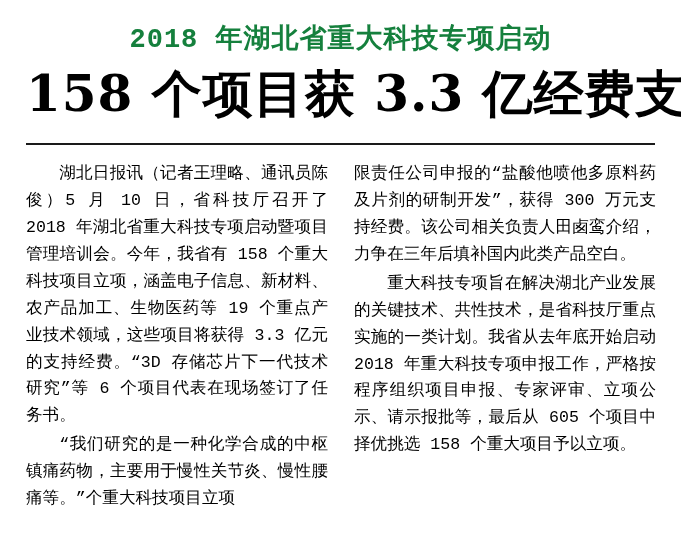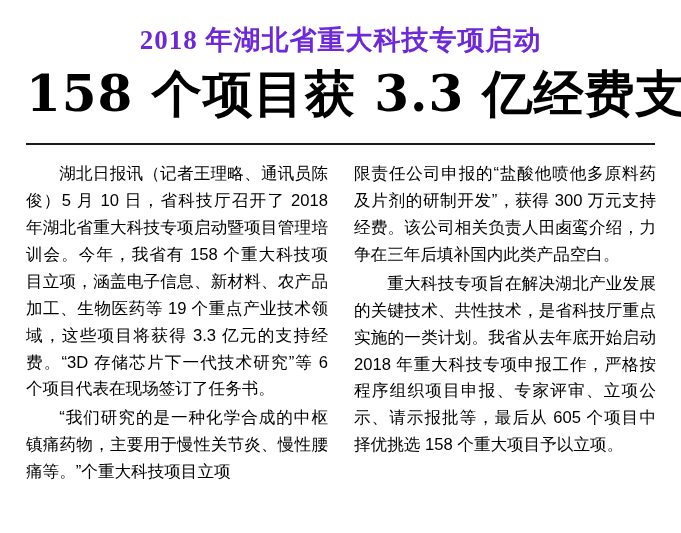--- a/index.html
+++ b/index.html
@@ -19,26 +19,26 @@
     width: 681px;
     height: 533px;
     box-sizing: border-box;
     padding: 24px 26px 10px 26px;
     background: #ffffff;
   }
   .headline-block {
     text-align: center;
   }
   .kicker {
-    font-family: Liberation Serif, serif;
+    font-family: Liberation Mono, monospace;
     font-size: 27px;
     font-weight: 600;
     letter-spacing: 1px;
     line-height: 1.22;
-    color: #6d28d9;
+    color: #15803d;
     white-space: nowrap;
   }
   .main-title {
     font-family: "DejaVu Serif", "Liberation Serif", serif;
     font-size: 50px;
     font-weight: 700;
     letter-spacing: 1px;
     line-height: 1.25;
     color: #000000;
     margin-top: 6px;
@@ -53,21 +53,21 @@
     display: flex;
     flex-direction: row;
     gap: 26px;
     margin-top: 16px;
   }
   .col {
     width: 302px;
     flex: 0 0 302px;
   }
   .para {
-    font-family: Liberation Sans, sans-serif;
+    font-family: Liberation Mono, monospace;
     font-size: 16.6px;
     line-height: 1.62;
     text-align: justify;
     text-justify: inter-ideograph;
     letter-spacing: 0px;
     margin: 0 0 2px 0;
     text-indent: 2em;
     color: #000000;
   }
   .para.no-indent {

